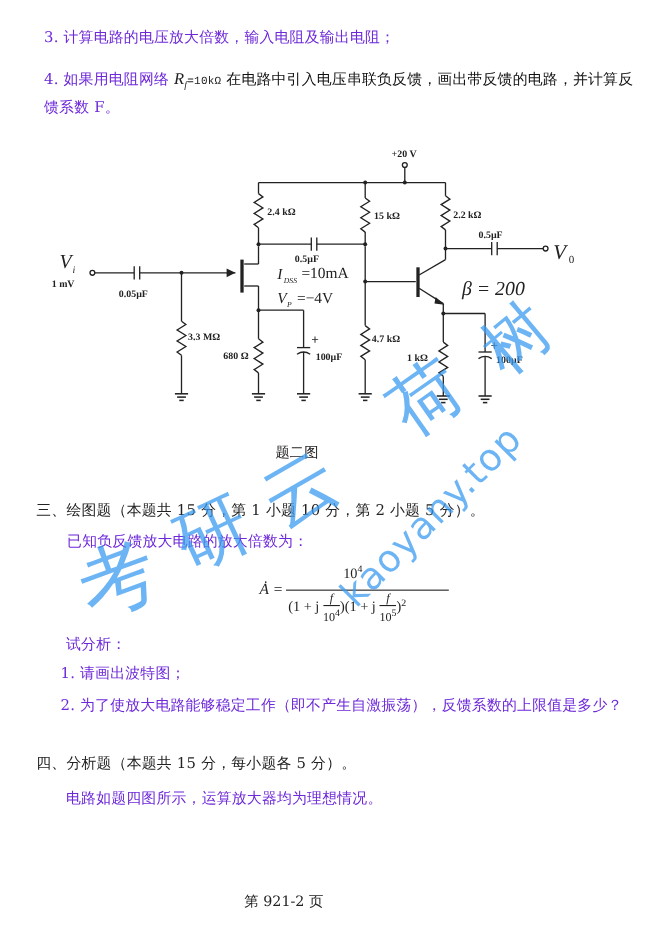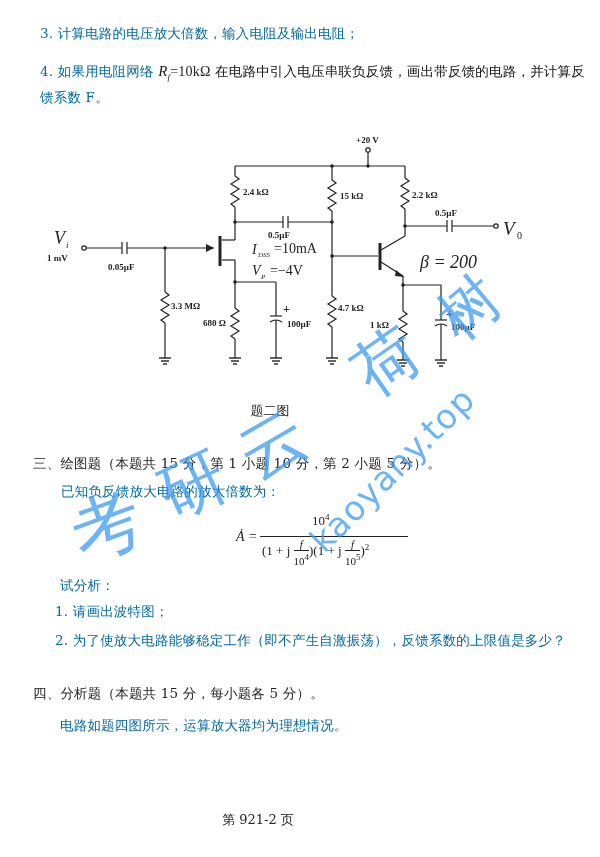--- a/index.html
+++ b/index.html
@@ -1,36 +1,36 @@
 <!DOCTYPE html>
 <html><head>
 <meta charset="utf-8">
 <style>
   html, body { margin:0; padding:0; }
   body { width:600px; height:857px; background:#ffffff; position:relative; overflow:hidden;
          font-family: "DejaVu Serif", "Liberation Serif", serif; color:#222; }
   .line { position:absolute; font-size:13.5px; white-space:nowrap; letter-spacing:0.2px; }
   .bold { font-weight:bold; color:#111; }
-  .gray { color:#0369a1; }
+  .gray { color:#6d28d9; }
   .circuit { position:absolute; left:0; top:120px; width:600px; height:270px; }
   .caption { position:absolute; left:0; width:540px; text-align:center; font-size:13px; top:402px; }
   .formula { position:absolute; left:228px; top:512px; width:200px; height:60px; font-family:"Liberation Serif", serif; }
   .footer { position:absolute; left:0; width:516px; text-align:center; top:811px; font-size:13px; }
   .wm { position:absolute; color:#3b9cf0; opacity:0.75; pointer-events:none; font-family:"DejaVu Sans", sans-serif; }
   .italic { font-style:italic; }
   sub, sup { font-size:9px; }
 </style>
 </head>
 <body>
 
 <div class="line gray" style="left:40px; top:25px;">3. 计算电路的电压放大倍数，输入电阻及输出电阻；</div>
 
 <div class="line" style="left:40px; top:63px;">
   <span class="gray">4. 如果用电阻网络</span>
-  <span class="italic" style="font-family:'Liberation Serif',serif; font-size:15px;"><span>R</span><sub>f</sub></span><span style="font-family:Liberation Serif, serif; font-size:14px;">=10kΩ</span>
+  <span class="italic" style="font-family:'Liberation Serif',serif; font-size:15px;"><span>R</span><sub>f</sub></span><span style="font-family:Liberation Mono, monospace; font-size:10px;">=10kΩ</span>
   <span class="bold" style="font-weight:normal; color:#111;text-align:center;">在电路中引入电压串联负反馈，画出带反馈的电路，并计算反</span>
 </div>
 <div class="line gray" style="left:40px; top:89px;">馈系数 F。</div>
 
 <svg class="circuit" viewBox="0 120 600 270" xmlns="http://www.w3.org/2000/svg">
   <g stroke="#222" stroke-width="1.2" fill="none">
 
     <circle cx="368" cy="150" r="2.2" fill="#fff"></circle>
     <line x1="368" y1="152" x2="368" y2="166"></line>
 

